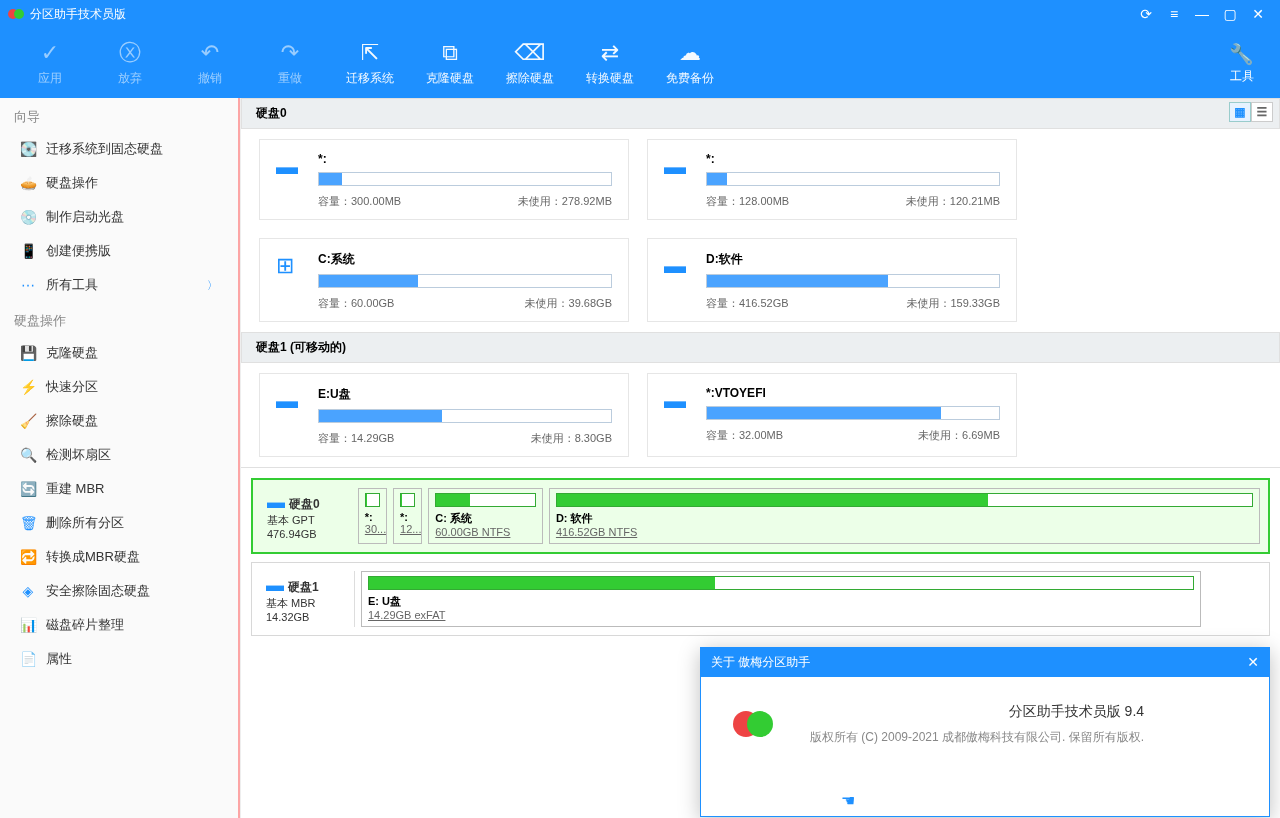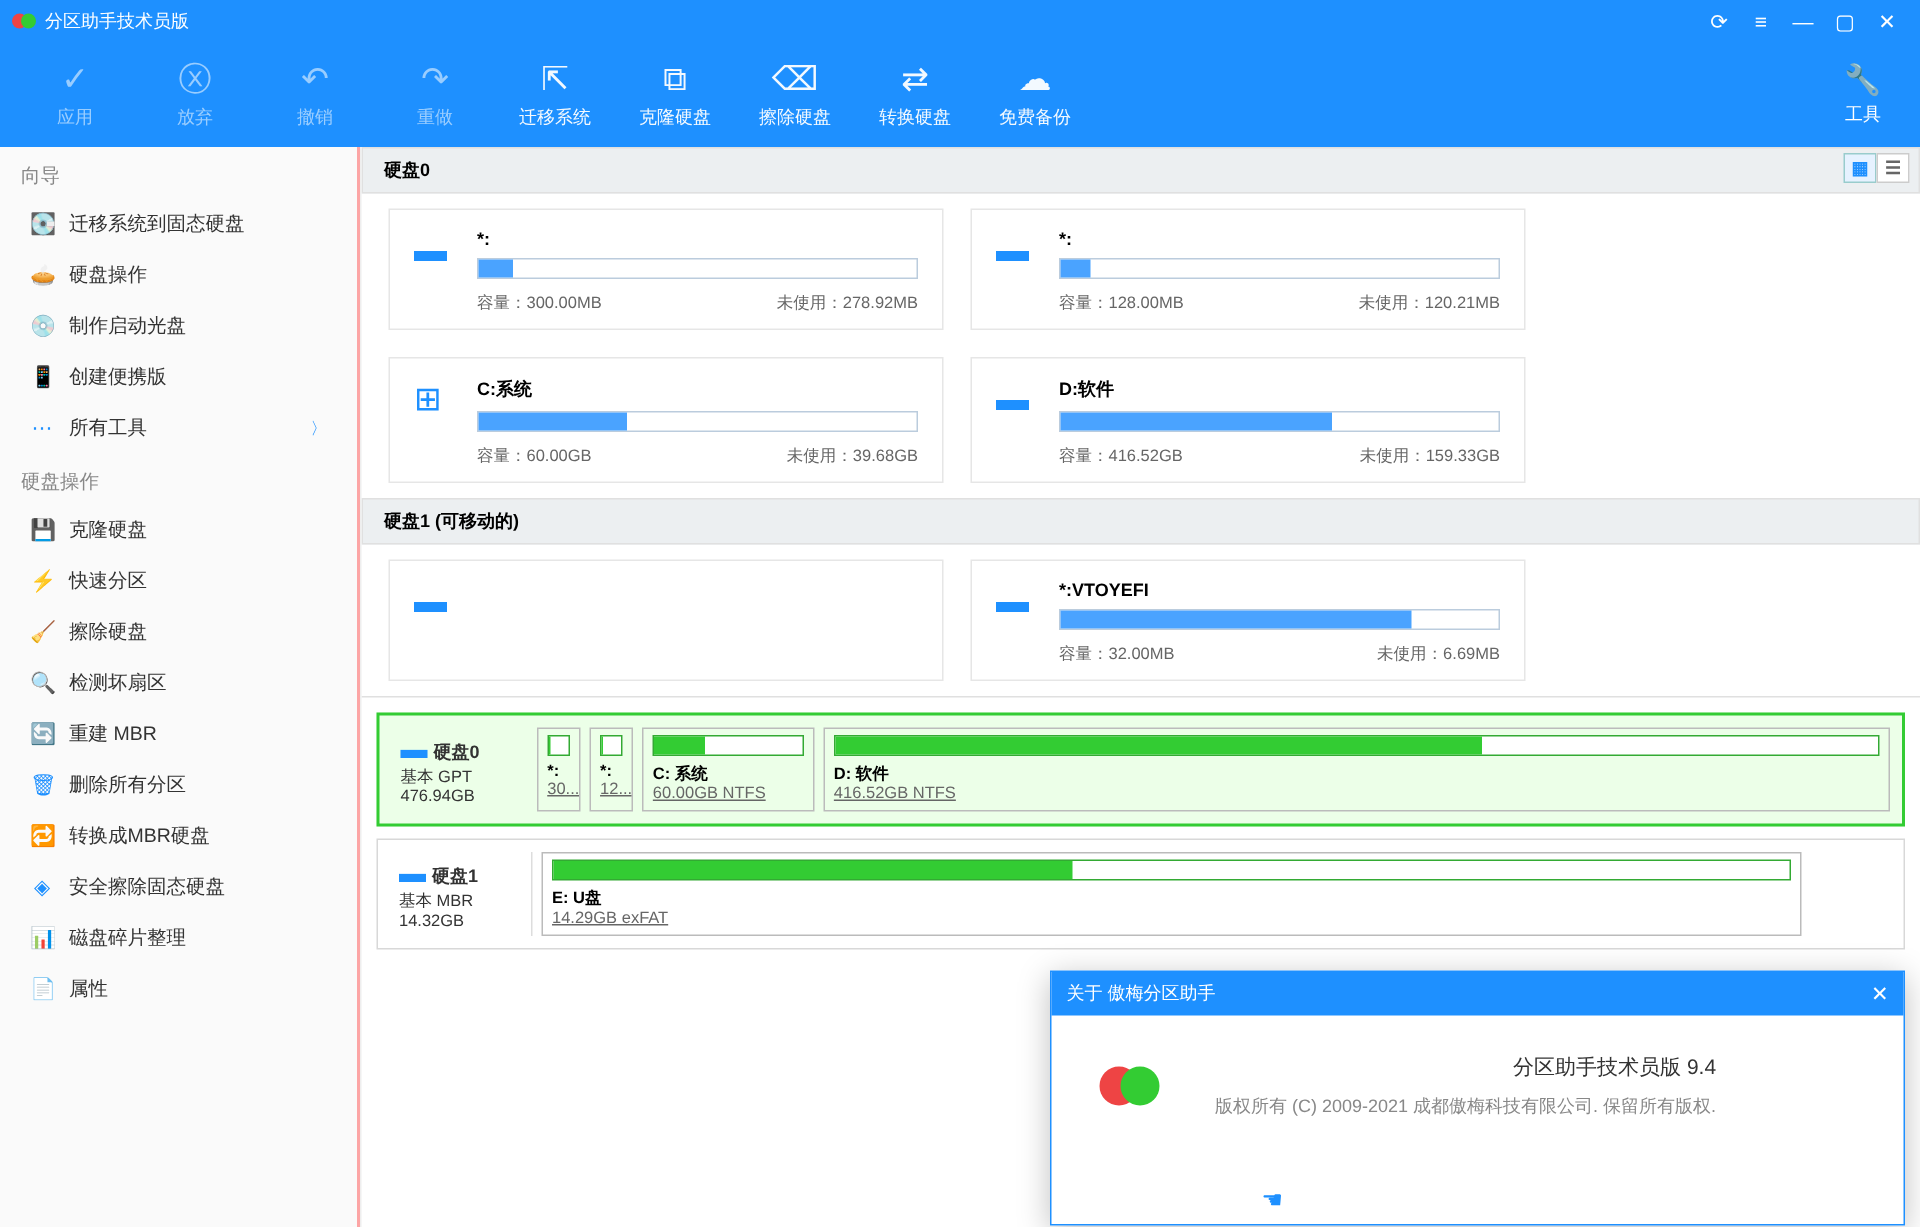--- a/index.html
+++ b/index.html
@@ -249,20 +249,30 @@
                 </div>
       </div>
             </div>
           </div>
         </div>
         <div class="disk-section">
           <div class="disk-title">硬盘1 (可移动的)</div>
           <div class="part-grid" id="pg1">
             <div class="part-card">
               <div class="picon">▬</div>
+      <div class="pbody">
+        <div class="pname">E:U盘</div>
+        <div class="pbar">
+                  <div class="pfill" style="width:42%"></div>
+                </div>
+        <div class="pinfo">
+                  <span>容量：14.29GB</span>
+                  <span>未使用：8.30GB</span>
+                </div>
+      </div>
             </div>
             <div class="part-card">
               <div class="picon">▬</div>
       <div class="pbody">
         <div class="pname">*:VTOYEFI</div>
         <div class="pbar">
                   <div class="pfill" style="width:80%"></div>
                 </div>
         <div class="pinfo">
                   <span>容量：32.00MB</span>

